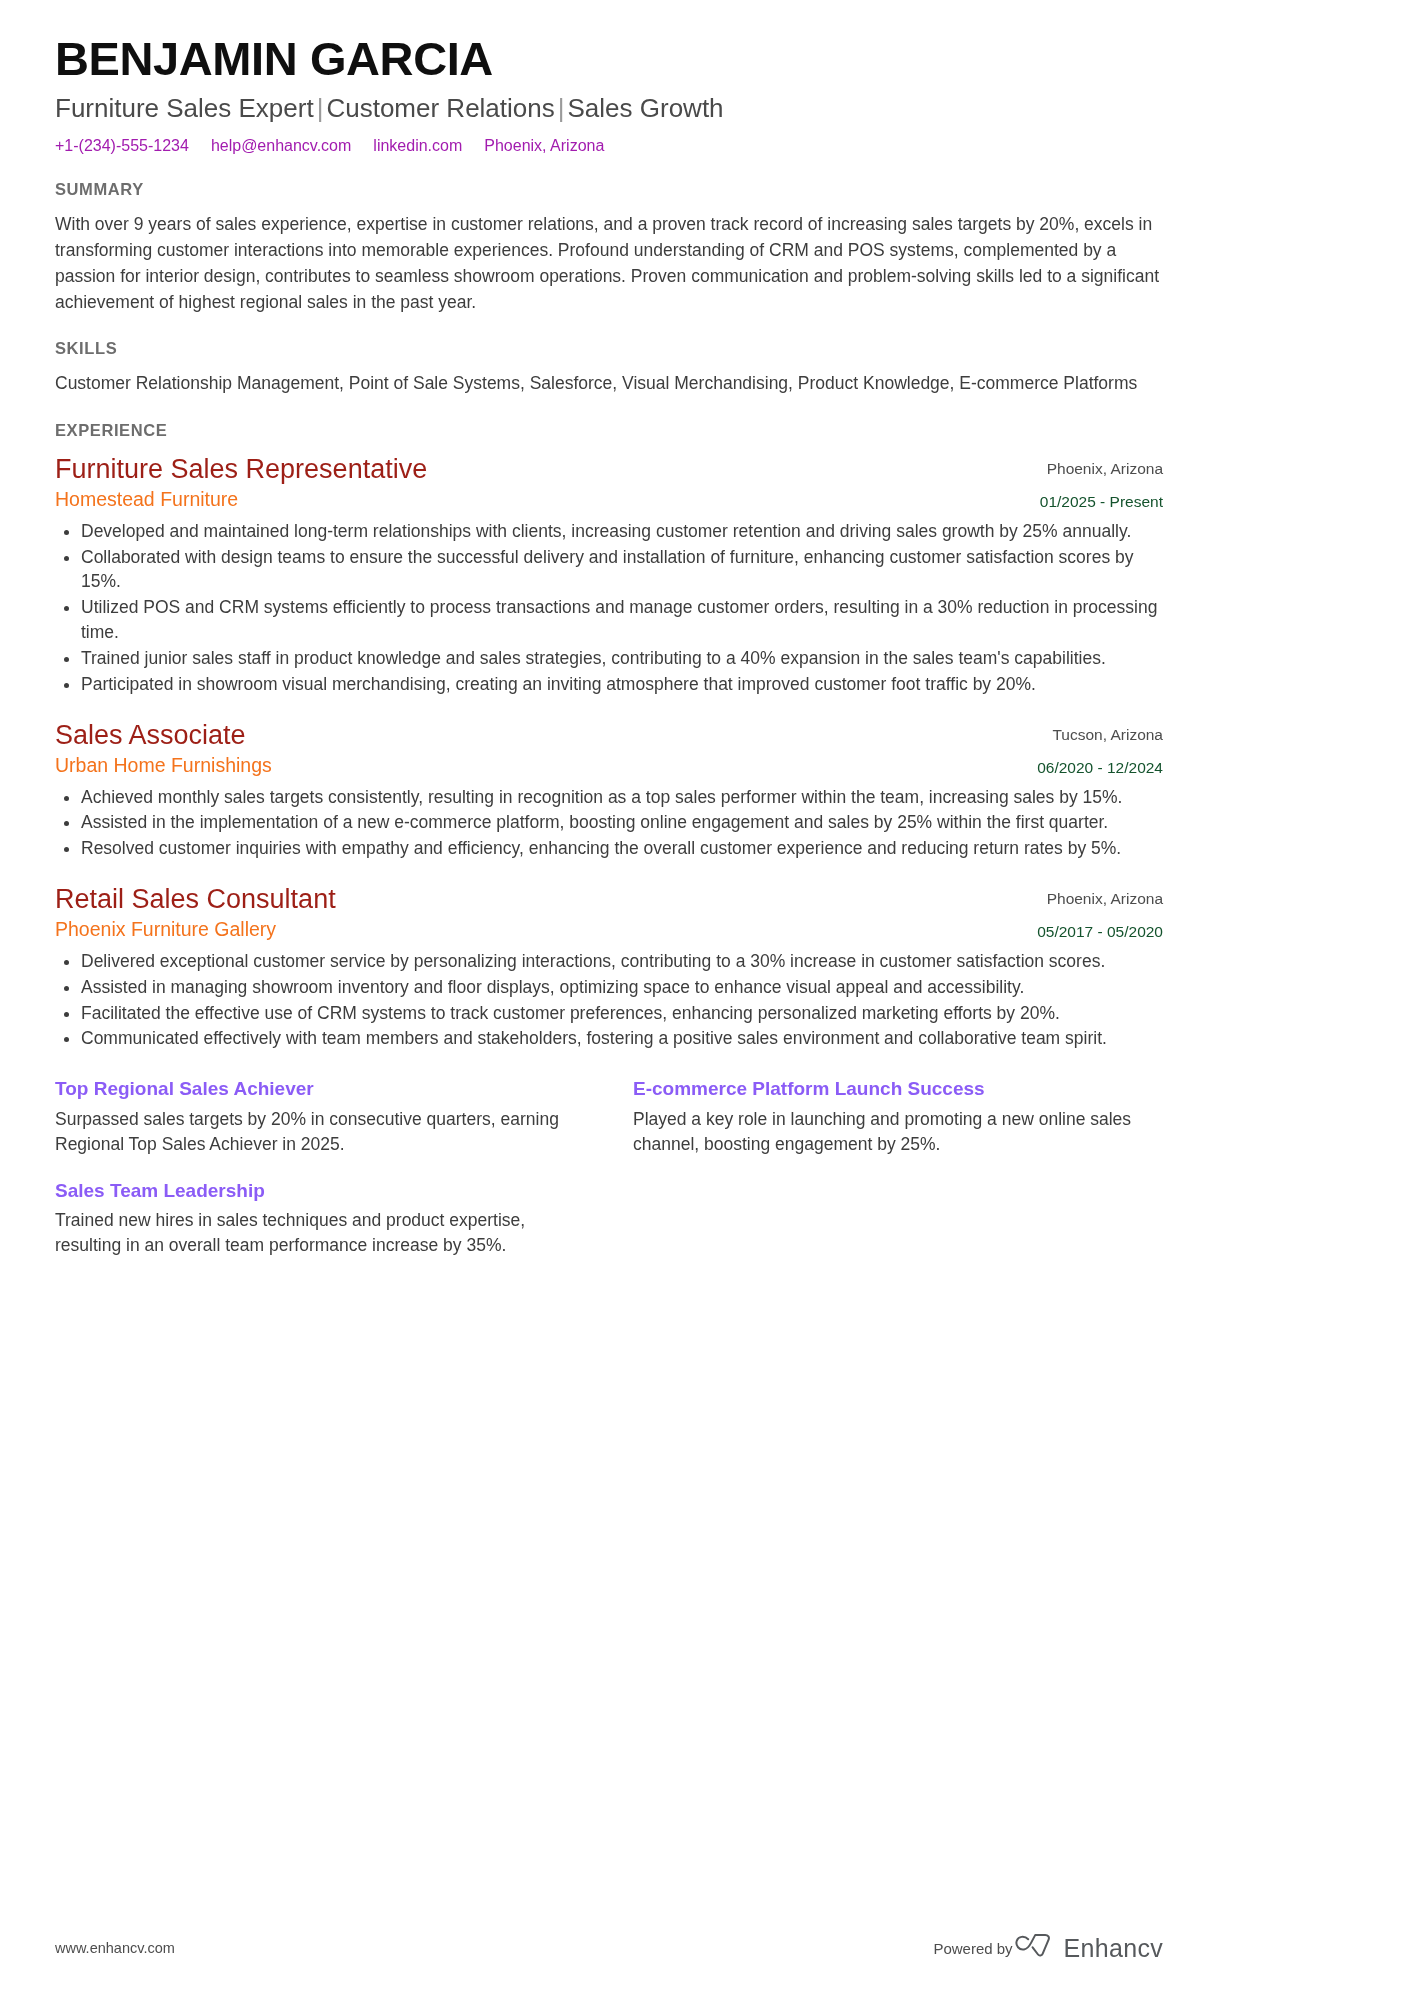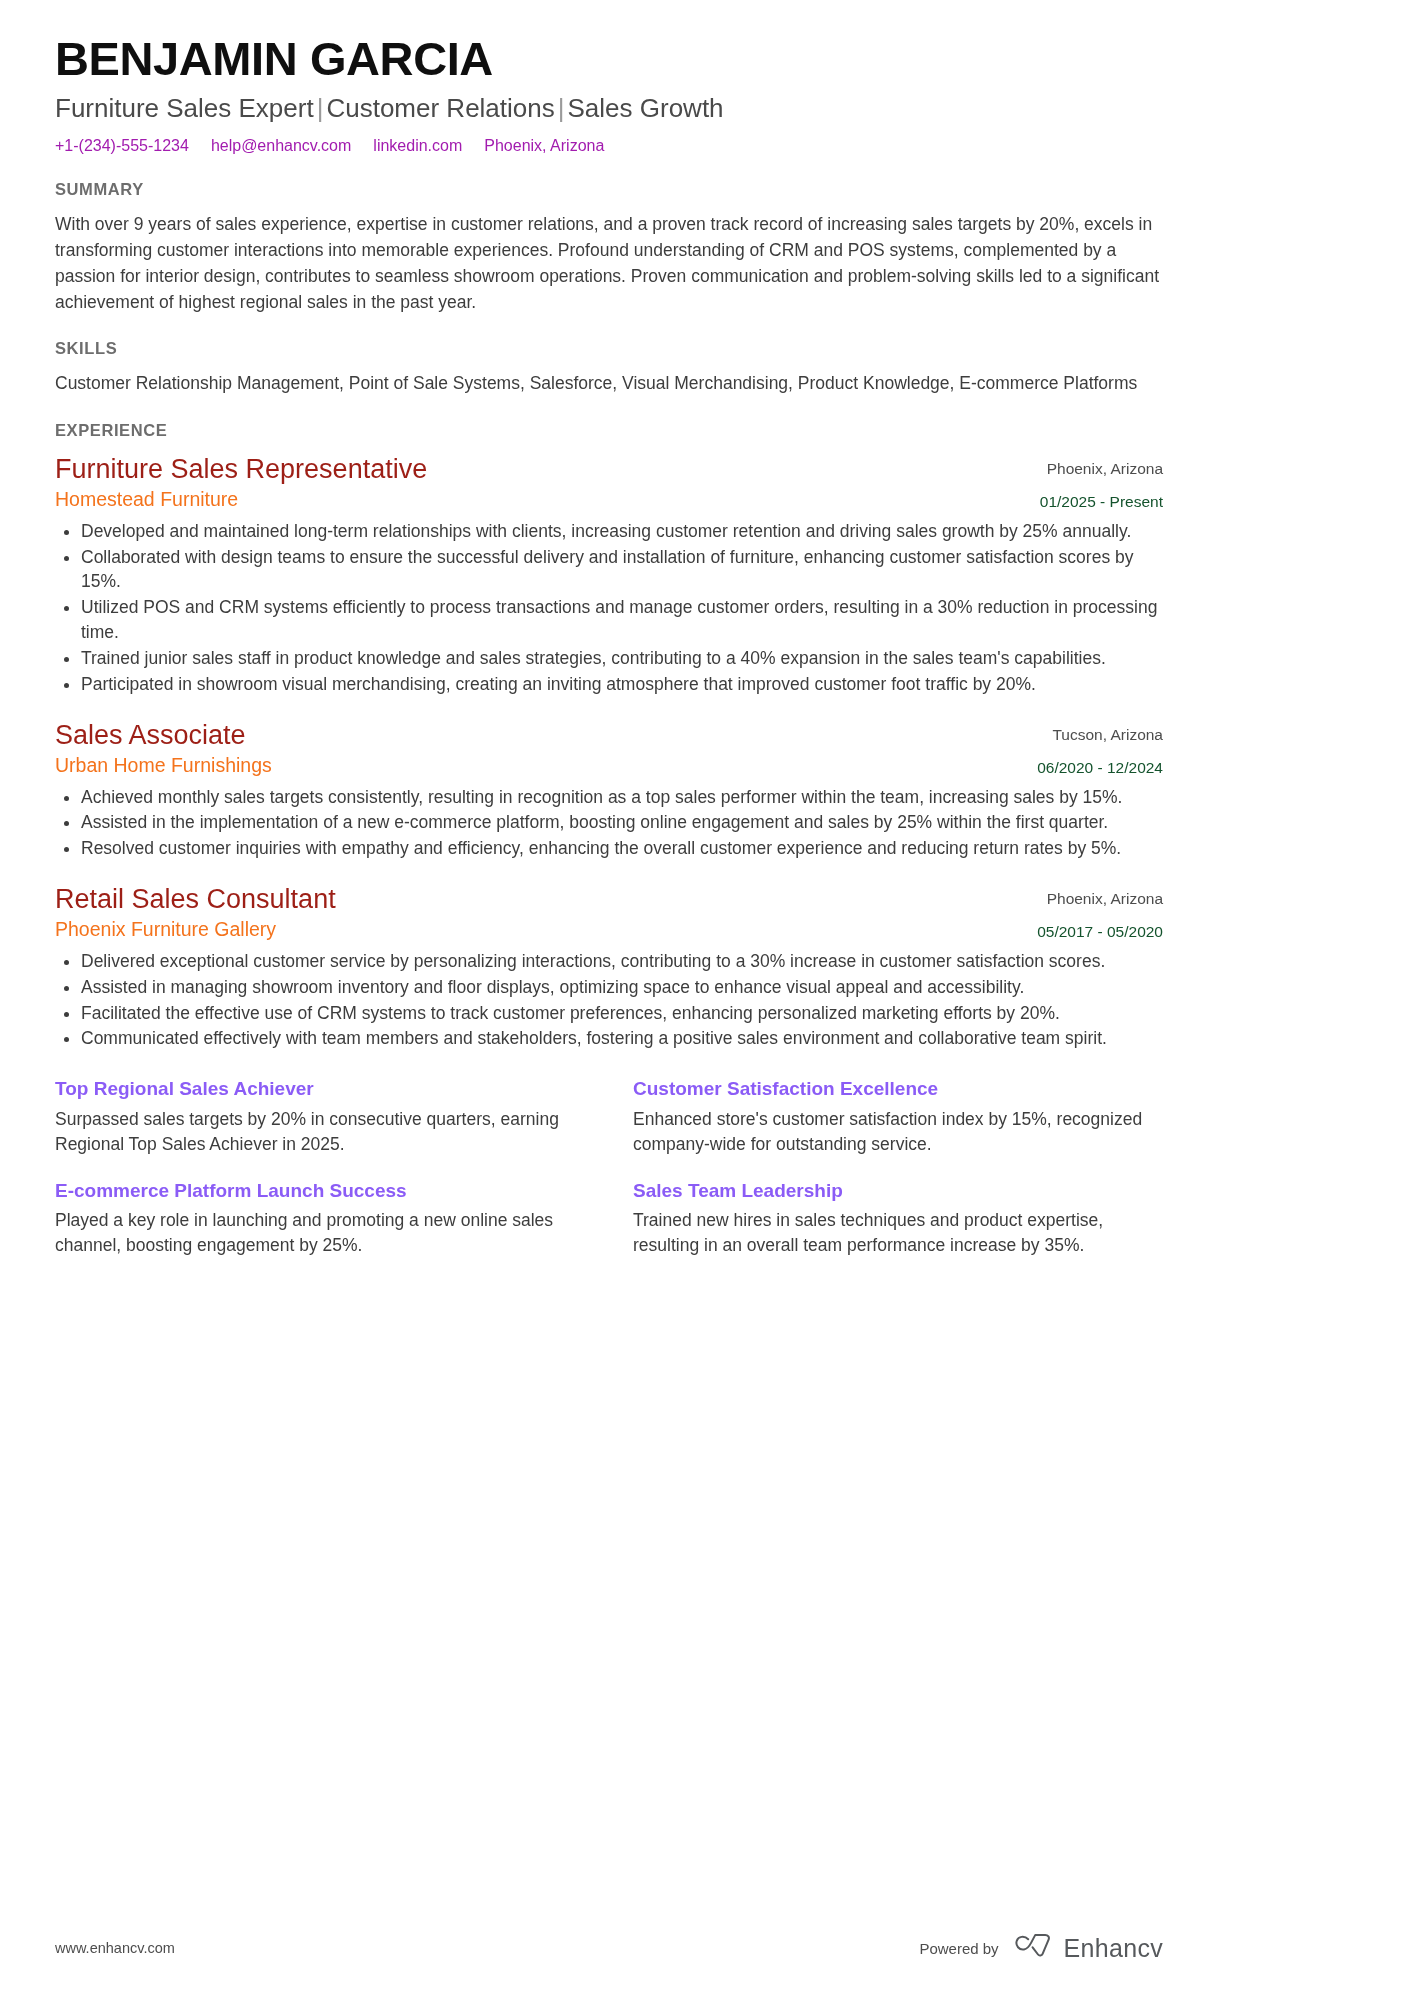--- a/index.html
+++ b/index.html
@@ -174,21 +174,21 @@
     align-items: center;
     justify-content: space-between;
   }
   .footer-url {
     font-size: 14.5px;
     color: #4d4d4d;
   }
   .powered {
     display: flex;
     align-items: center;
-    gap: 16px;
+    gap: 2px;
   }
   .powered-label {
     font-size: 15px;
     color: #4d4d4d;
   }
   .brand {
     display: flex;
     align-items: center;
     gap: 9px;
   }
@@ -287,24 +287,20 @@
       </ul>
     </div>
   </div>
 
 
   <div class="section" style="margin-top:26px;">
     <div class="ach-grid">
       <div>
         <div class="ach-title">Top Regional Sales Achiever</div>
         <div class="ach-desc">Surpassed sales targets by 20% in consecutive quarters, earning Regional Top Sales Achiever in 2025.</div>
-      </div>
-      <div>
-        <div class="ach-title">Customer Satisfaction Excellence</div>
-        <div class="ach-desc">Enhanced store's customer satisfaction index by 15%, recognized company-wide for outstanding service.</div>
       </div>
       <div>
         <div class="ach-title">E-commerce Platform Launch Success</div>
         <div class="ach-desc">Played a key role in launching and promoting a new online sales channel, boosting engagement by 25%.</div>
       </div>
       <div>
         <div class="ach-title">Sales Team Leadership</div>
         <div class="ach-desc">Trained new hires in sales techniques and product expertise, resulting in an overall team performance increase by 35%.</div>
       </div>
     </div>

